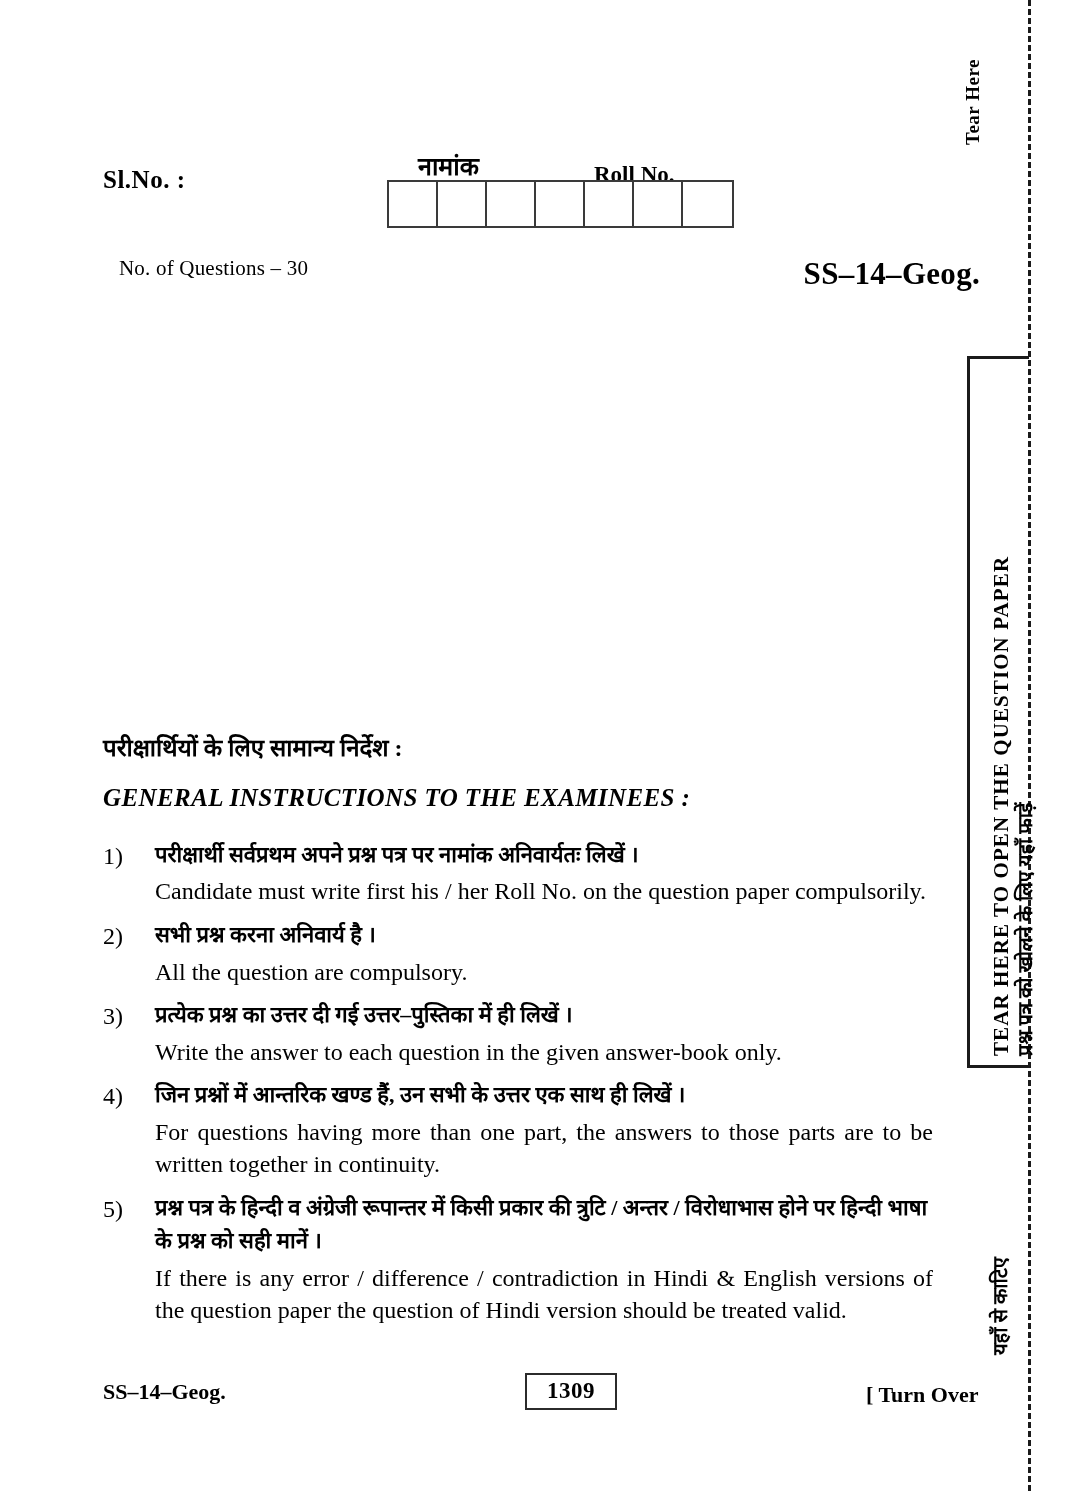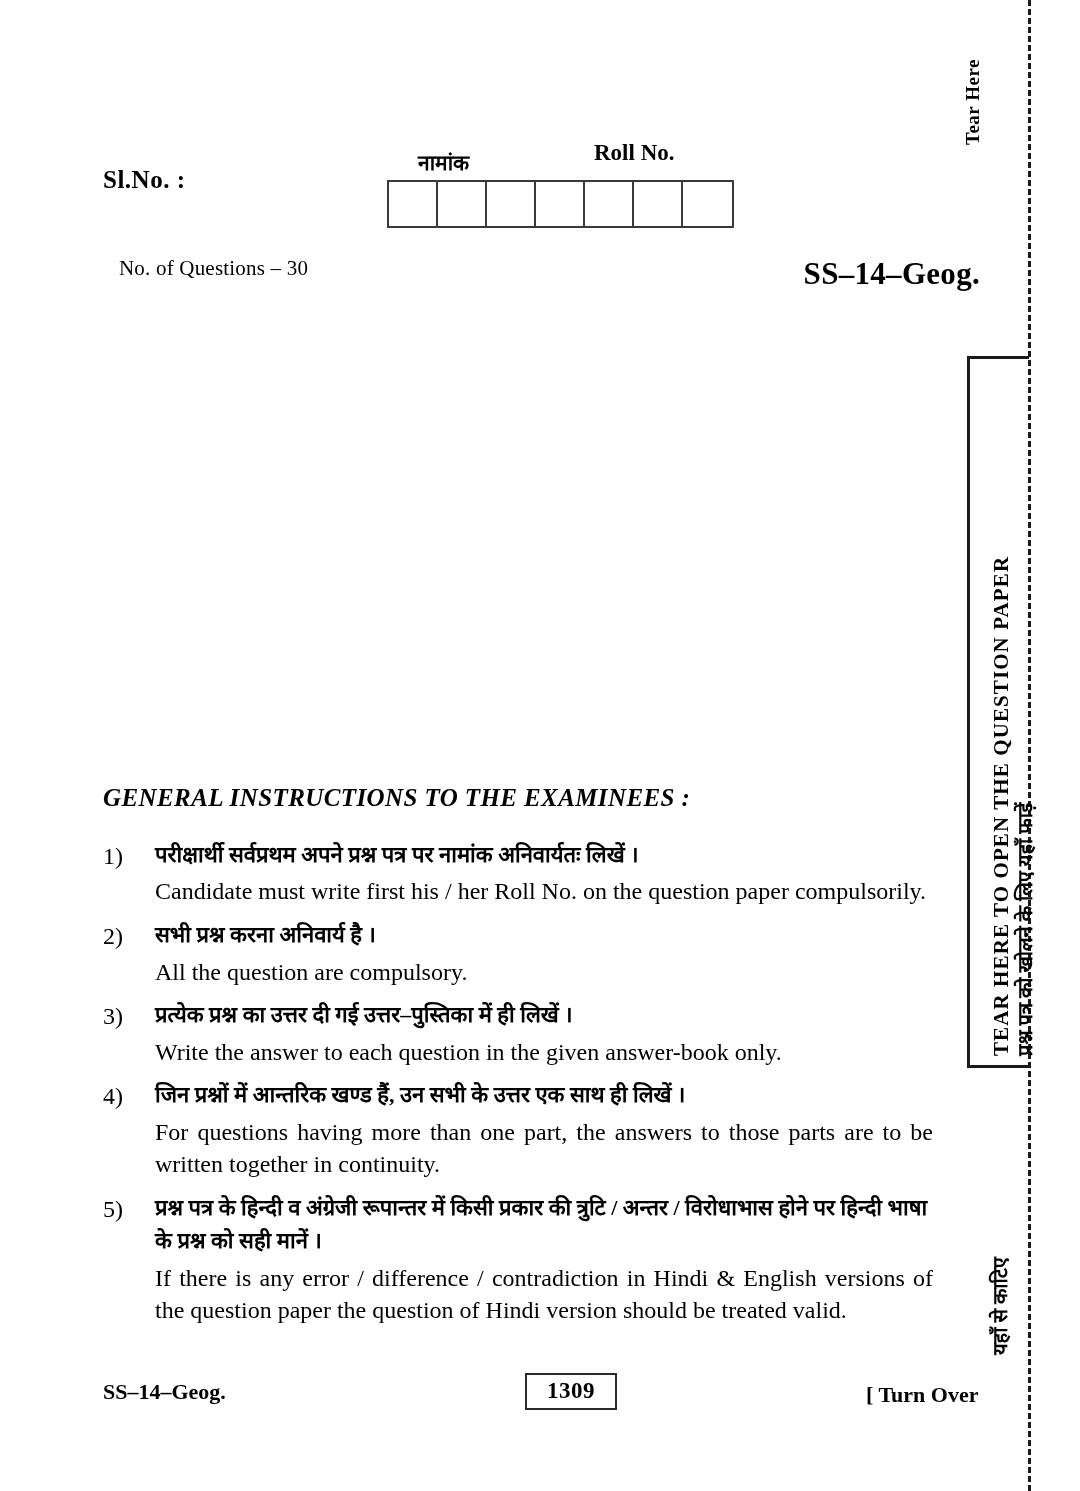--- a/index.html
+++ b/index.html
@@ -93,27 +93,27 @@
     left: 103px;
     top: 166px;
     font-size: 25px;
     font-weight: bold;
     letter-spacing: 0.5px;
   }
   .lbl-namank {
     position: absolute;
     left: 418px;
     top: 148px;
-    font-size: 21px;
+    font-size: 25px;
     font-weight: bold;
   }
   .lbl-rollno {
     position: absolute;
     left: 594px;
-    top: 140px;
+    top: 162px;
     font-size: 23px;
     font-weight: bold;
   }
   .rollgrid {
     position: absolute;
     left: 387px;
     top: 180px;
     height: 48px;
     display: flex;
     border: 2px solid #3a3a3a;
@@ -301,20 +301,21 @@
     <div class="cell"></div>
     <div class="cell"></div>
     <div class="cell"></div>
     <div class="cell"></div>
   </div>
 
   <div class="meta1">No. of Questions – 30</div>
   <div class="paper-code">SS–14–Geog.</div>
 
 
+  <div class="instr-head-hi">परीक्षार्थियों के लिए सामान्य निर्देश :</div>
   <div class="instr-head-en">GENERAL INSTRUCTIONS TO THE EXAMINEES :</div>
 
   <div class="instr-list">
 
     <div class="instr-item">
       <div class="instr-num">1)</div>
       <div class="instr-body">
         <div class="ln-hi">परीक्षार्थी सर्वप्रथम अपने प्रश्न पत्र पर नामांक अनिवार्यतः लिखें ।</div>
         <div class="ln-en just">Candidate must write first his / her Roll No. on the question paper compulsorily.</div>
       </div>

